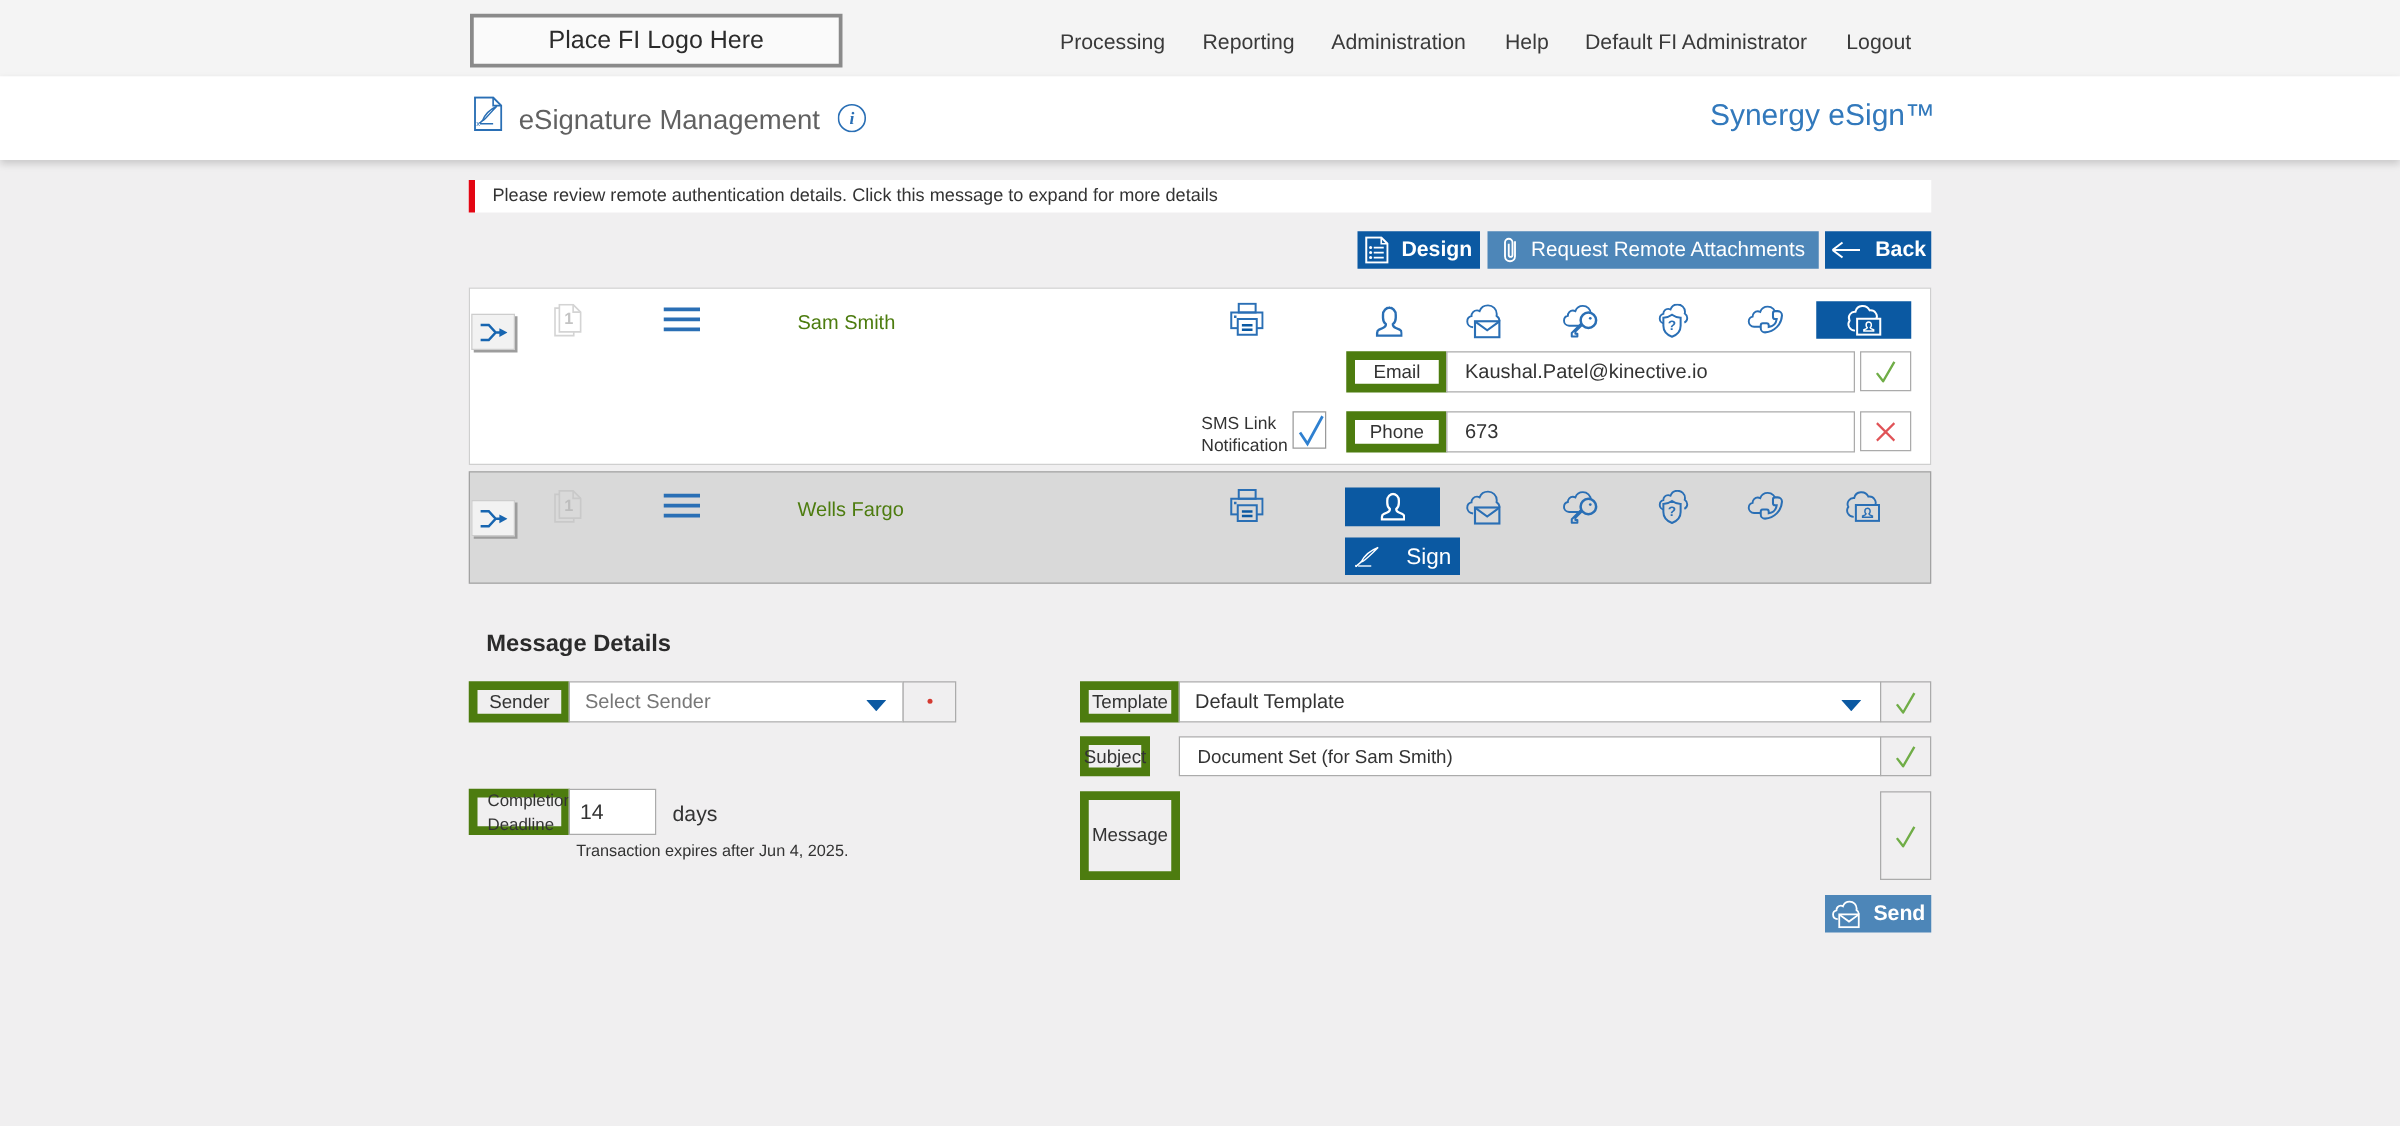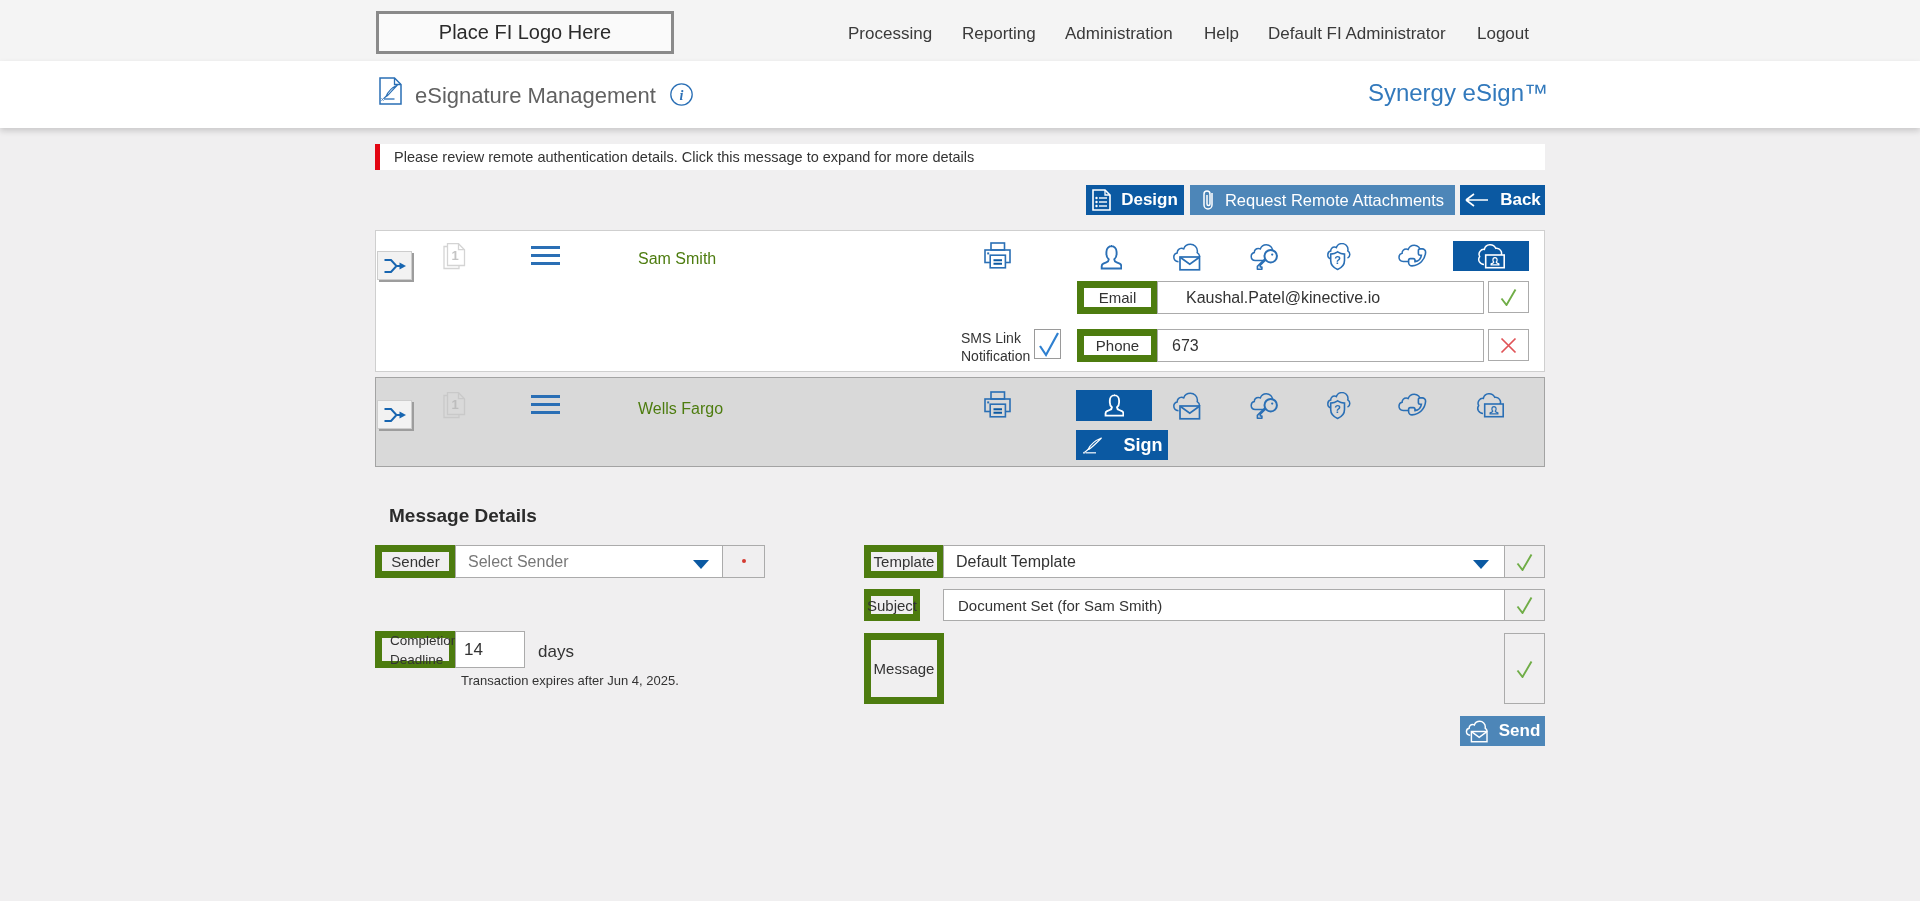--- a/index.html
+++ b/index.html
@@ -169,21 +169,21 @@
   </div>
   <div class="abs" style="left:1453px; top:241px; width:76px; height:30px; background:#0b59a2; display:flex; align-items:center; justify-content:center;" id="ic-remote1">
     <svg width="30" height="26" viewBox="0 0 30 26">
       <path d="M8 21.5 C5.8 21.4 4.2 20.3 3.3 18.7 C2.4 17 2.6 15 3.7 13.5 C2.8 11.9 2.9 9.9 4 8.4 C5 7 6.7 6.2 8.4 6.4 C8.9 3.9 11 2 13.6 1.8 C16.2 1.6 18.6 3 19.7 5.3 C21.6 5 23.5 5.8 24.6 7.4 C25.7 8.9 25.8 11 24.9 12.6" fill="none" stroke="#fff" stroke-width="1.5"></path>
       <rect x="9.7" y="12" width="18.5" height="12.7" fill="#0b59a2" stroke="#fff" stroke-width="1.6"></rect>
       <path d="M19 14.6 a2.1 2.3 0 0 1 2.1 2.3 c0 .9 -.35 1.7 -.9 2.2 c.1 .4 .45 .75 1 1 l1.7 .75 v1 h-7.8 v-1 l1.7 -.75 c.55 -.25 .9 -.6 1 -1 c-.55 -.5 -.9 -1.3 -.9 -2.2 a2.1 2.3 0 0 1 2.1 -2.3 z" fill="none" stroke="#fff" stroke-width="1.2"></path>
     </svg>
   </div>
 
   <div class="abs lblcell" style="left:1077px; top:281px; width:81px; height:33px; background:#fff;">Email</div>
-  <div class="abs inputbox" style="left:1157px; top:281px; width:327px; height:33px; padding-left:28px;">Kaushal.Patel@kinective.io</div>
+  <div class="abs inputbox" style="left:1157px; top:281px; width:327px; height:33px; padding-left:14px;">Kaushal.Patel@kinective.io</div>
   <div class="abs checkcell" style="left:1488px; top:281px; width:41px; height:32px;">
     <svg width="17" height="18" viewBox="0 0 17 18">
         <path d="M1.5 10.5 l5 6.5 L15.5 1.5" fill="none" stroke="#70ad47" stroke-width="1.9"></path>
       </svg>
   </div>
 
   <div class="abs small" style="left:961px; top:329px; line-height:18px;">SMS Link<br>Notification</div>
   <div class="abs" style="left:1034px; top:329px; width:27px; height:30px; background:#fff; border:1px solid #9a9a9a; display:flex; align-items:center; justify-content:center; overflow:visible;">
     <svg width="24" height="27" viewBox="0 0 24 27" style="overflow:visible;">
         <path d="M4 15 l6 9 L22 2" fill="none" stroke="#2f80d0" stroke-width="2.2"></path>
@@ -264,21 +264,21 @@
     </svg>
   </div>
   <div class="abs" id="ic-remote2" style="left:1475px; top:392px;">
     <svg width="30" height="26" viewBox="0 0 30 26">
       <path d="M8 21.5 C5.8 21.4 4.2 20.3 3.3 18.7 C2.4 17 2.6 15 3.7 13.5 C2.8 11.9 2.9 9.9 4 8.4 C5 7 6.7 6.2 8.4 6.4 C8.9 3.9 11 2 13.6 1.8 C16.2 1.6 18.6 3 19.7 5.3 C21.6 5 23.5 5.8 24.6 7.4 C25.7 8.9 25.8 11 24.9 12.6" fill="none" stroke="#2a6fb5" stroke-width="1.5"></path>
       <rect x="9.7" y="12" width="18.5" height="12.7" fill="#d9d9d9" stroke="#2a6fb5" stroke-width="1.6"></rect>
       <path d="M19 14.6 a2.1 2.3 0 0 1 2.1 2.3 c0 .9 -.35 1.7 -.9 2.2 c.1 .4 .45 .75 1 1 l1.7 .75 v1 h-7.8 v-1 l1.7 -.75 c.55 -.25 .9 -.6 1 -1 c-.55 -.5 -.9 -1.3 -.9 -2.2 a2.1 2.3 0 0 1 2.1 -2.3 z" fill="none" stroke="#2a6fb5" stroke-width="1.2"></path>
     </svg>
   </div>
 
-  <div class="abs btn dk" style="left:1076px; top:430px; width:92px; height:30px; font-size:18px; gap:20px; font-weight:bold;">
+  <div class="abs btn dk" style="left:1076px; top:430px; width:92px; height:30px; font-size:18px; gap:20px; font-weight:normal;">
     <svg width="22" height="17" viewBox="0 0 22 17">
       <path d="M6 12.5 C8.5 7.5 13 3.5 19.5 1 C15 5.5 11 9.5 7.5 12 C7 12.4 6.3 12.5 6 12.5 z" fill="none" stroke="#fff" stroke-width="1.1"></path>
       <path d="M2.5 15.5 L6 12.5" stroke="#fff" stroke-width="1.1"></path>
       <path d="M3.5 15.8 h10.5" stroke="#e8f0f8" stroke-width="1.3"></path>
       <path d="M1.2 15.2 l1.5 1.2 M1.2 16.4 l1.5 -1.2" stroke="#fff" stroke-width="0.9"></path>
     </svg>
     <span>Sign</span>
   </div>
 
   <div class="abs" id="msghead">Message Details</div>

